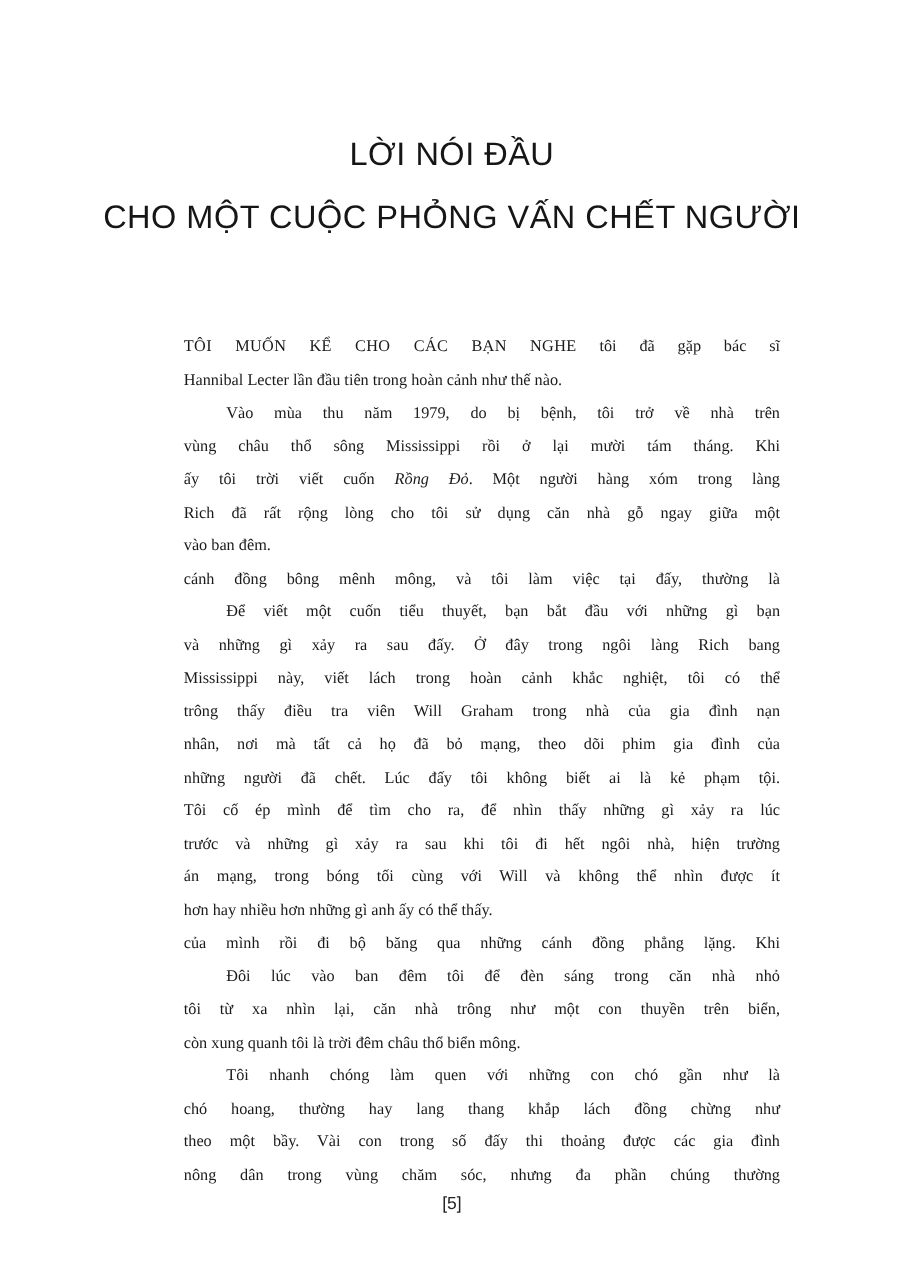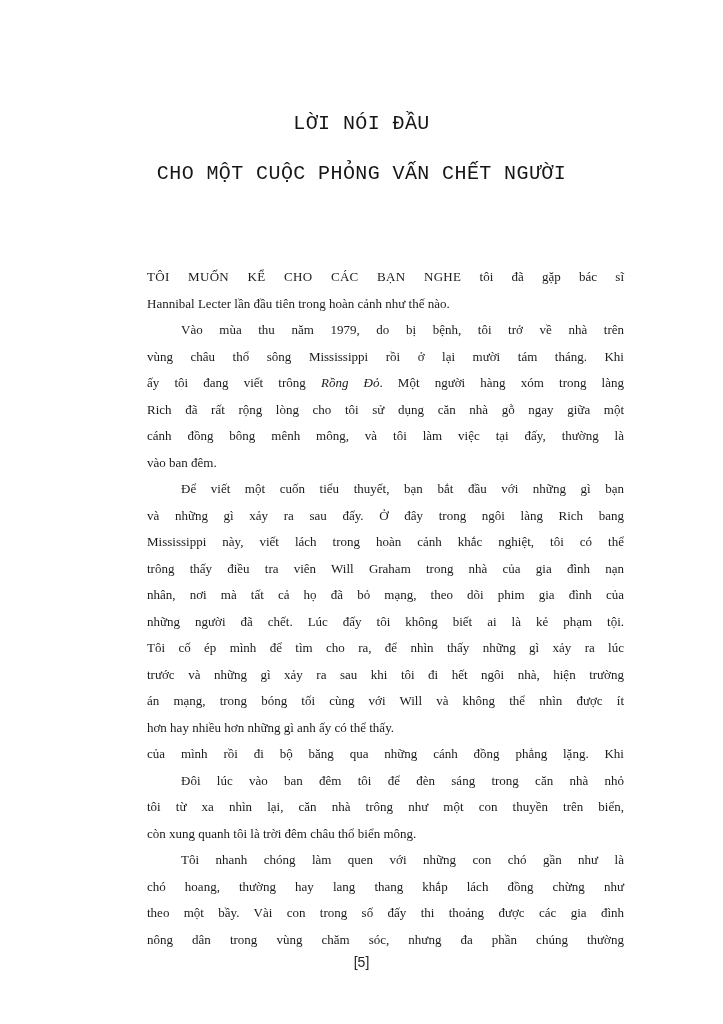--- a/index.html
+++ b/index.html
@@ -22,22 +22,22 @@
     height: 1024px;
   }
   .title-block {
     position: absolute;
     left: 0;
     width: 723px;
     top: 112px;
     text-align: center;
   }
   .title-line {
-    font-family: Liberation Mono, monospace;
-    font-size: 20px;
+    font-family: Liberation Sans, sans-serif;
+    font-size: 26px;
     letter-spacing: 0.4px;
     line-height: 23px;
     color: #161616;
     white-space: nowrap;
   }
   .title-line.l1 {
     margin-bottom: 27px;
   }
   .body-text {
     position: absolute;
@@ -90,24 +90,24 @@
     <div class="title-line l2">CHO MỘT CUỘC PHỎNG VẤN CHẾT NGƯỜI</div>
   </div>
 
   <div class="body-text">
 
     <span class="line"><span class="smallcaps">TÔI MUỐN KỂ CHO CÁC BẠN NGHE</span><span> tôi đã gặp bác sĩ</span></span>
     <span class="line last">Hannibal Lecter lần đầu tiên trong hoàn cảnh như thế nào.</span>
 
     <span class="line indent">Vào mùa thu năm 1979, do bị bệnh, tôi trở về nhà trên</span>
     <span class="line">vùng châu thổ sông Mississippi rồi ở lại mười tám tháng. Khi</span>
-    <span class="line"><span>ấy tôi đang viết trông </span><span class="italic">Rồng Đỏ</span><span>. Một người hàng xóm trong làng</span></span>
+    <span class="line"><span>ấy tôi trời viết cuốn </span><span class="italic">Rồng Đỏ</span><span>. Một người hàng xóm trong làng</span></span>
     <span class="line">Rich đã rất rộng lòng cho tôi sử dụng căn nhà gỗ ngay giữa một</span>
+    <span class="line last">vào ban đêm.</span>
     <span class="line">cánh đồng bông mênh mông, và tôi làm việc tại đấy, thường là</span>
-    <span class="line last">vào ban đêm.</span>
 
     <span class="line indent">Để viết một cuốn tiểu thuyết, bạn bắt đầu với những gì bạn</span>
     <span class="line">và những gì xảy ra sau đấy. Ở đây trong ngôi làng Rich bang</span>
     <span class="line">Mississippi này, viết lách trong hoàn cảnh khắc nghiệt, tôi có thể</span>
     <span class="line">trông thấy điều tra viên Will Graham trong nhà của gia đình nạn</span>
     <span class="line">nhân, nơi mà tất cả họ đã bỏ mạng, theo dõi phim gia đình của</span>
     <span class="line">những người đã chết. Lúc đấy tôi không biết ai là kẻ phạm tội.</span>
     <span class="line">Tôi cố ép mình để tìm cho ra, để nhìn thấy những gì xảy ra lúc</span>
     <span class="line">trước và những gì xảy ra sau khi tôi đi hết ngôi nhà, hiện trường</span>
     <span class="line">án mạng, trong bóng tối cùng với Will và không thể nhìn được ít</span>

